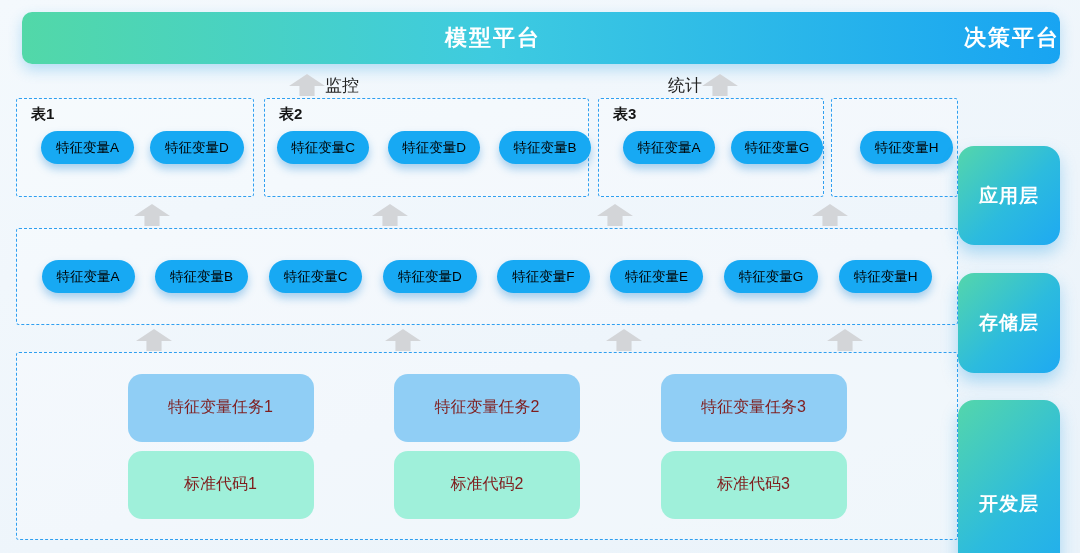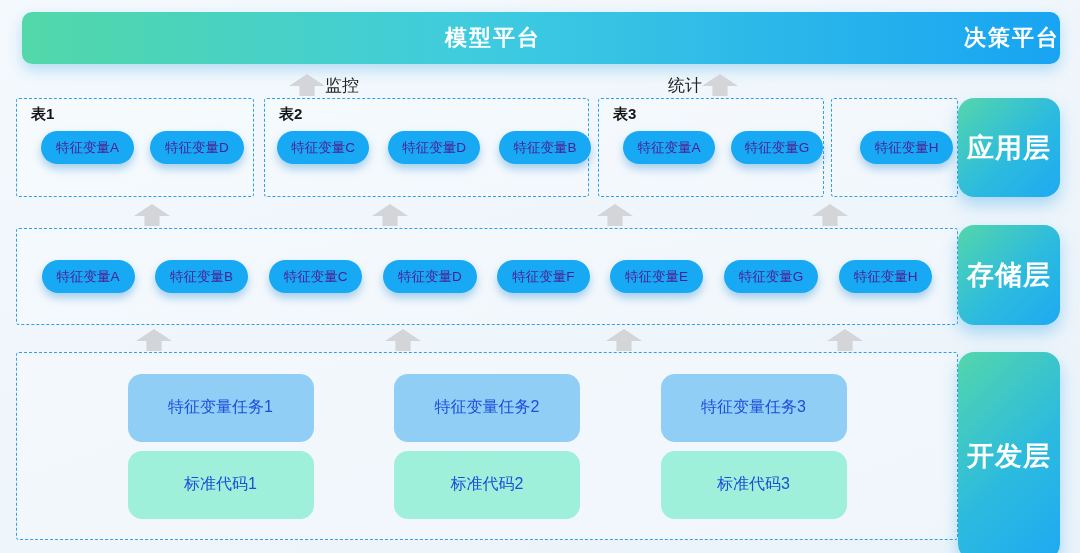--- a/index.html
+++ b/index.html
@@ -54,33 +54,34 @@
     font-size:15px;color:#141414;font-weight:600;
     padding:6px 0 0 14px;height:22px;
   }
   .pill-row{display:flex;align-items:center;}
   .app-pill-row{margin:4px 0 0 24px;gap:16px;}
   .app-box2 .app-pill-row{margin-left:12px;gap:19px;}
   .app-box4 .app-pill-row{margin-top:32px;justify-content:center;}
   .pill{
     height:33px;border-radius:17px;
     background:#17a9f3;
-    color:#4c1d95;font-size:13.5px;font-weight:500;
+    color:#000000;font-size:13.5px;font-weight:500;
     display:inline-flex;align-items:center;justify-content:center;
     padding:0 15px;min-width:62px;white-space:nowrap;
     box-shadow:0 5px 9px rgba(20,130,210,.35);
   }
   
   .layer-label{
     position:absolute;left:958px;width:102px;
     border-radius:16px;
     background:linear-gradient(135deg,#54d6ab 0%,#2cbbde 55%,#1ea9f2 100%);
-    color:#fff;font-size:27px;font-weight:bold;letter-spacing:1px;
+    color:#fff;font-size:19px;font-weight:bold;letter-spacing:1px;
     display:flex;align-items:center;justify-content:center;
     box-shadow:0 8px 16px rgba(40,160,230,.35);
+    margin-top:48px;
   }
   .label-app{top:98px;height:99px;}
   .label-storage{top:225px;height:100px;}
   .label-dev{top:352px;height:208px;}
   
   .layer-arrow{position:absolute;width:36px;height:22px;background:#d3d5d8;
     clip-path:polygon(50% 0,100% 55%,71% 55%,71% 100%,29% 100%,29% 55%,0 55%);}
   .ar1-1{left:134px;top:204px;}
   .ar1-2{left:372px;top:204px;}
   .ar1-3{left:597px;top:204px;}
@@ -92,21 +93,21 @@
   
   .storage-box{left:16px;top:228px;width:942px;height:97px;}
   .storage-pills{height:100%;justify-content:space-evenly;padding:0 4px;}
   
   .dev-box{left:16px;top:352px;width:942px;height:188px;
     display:flex;align-items:center;justify-content:space-evenly;padding:0 30px;}
   .dev-col{display:flex;flex-direction:column;gap:9px;}
   .dev-card{
     width:186px;height:68px;border-radius:14px;
     display:flex;align-items:center;justify-content:center;
-    font-size:16px;color:#1d4ed8;
+    font-size:16px;color:#7f1d1d;
   }
   .task-card{background:#90cef5;}
   .code-card{background:#9ff0da;}
 </style>
 </head>
 <body>
 
 <div class="canvas">
 
   <div class="header-bar">

